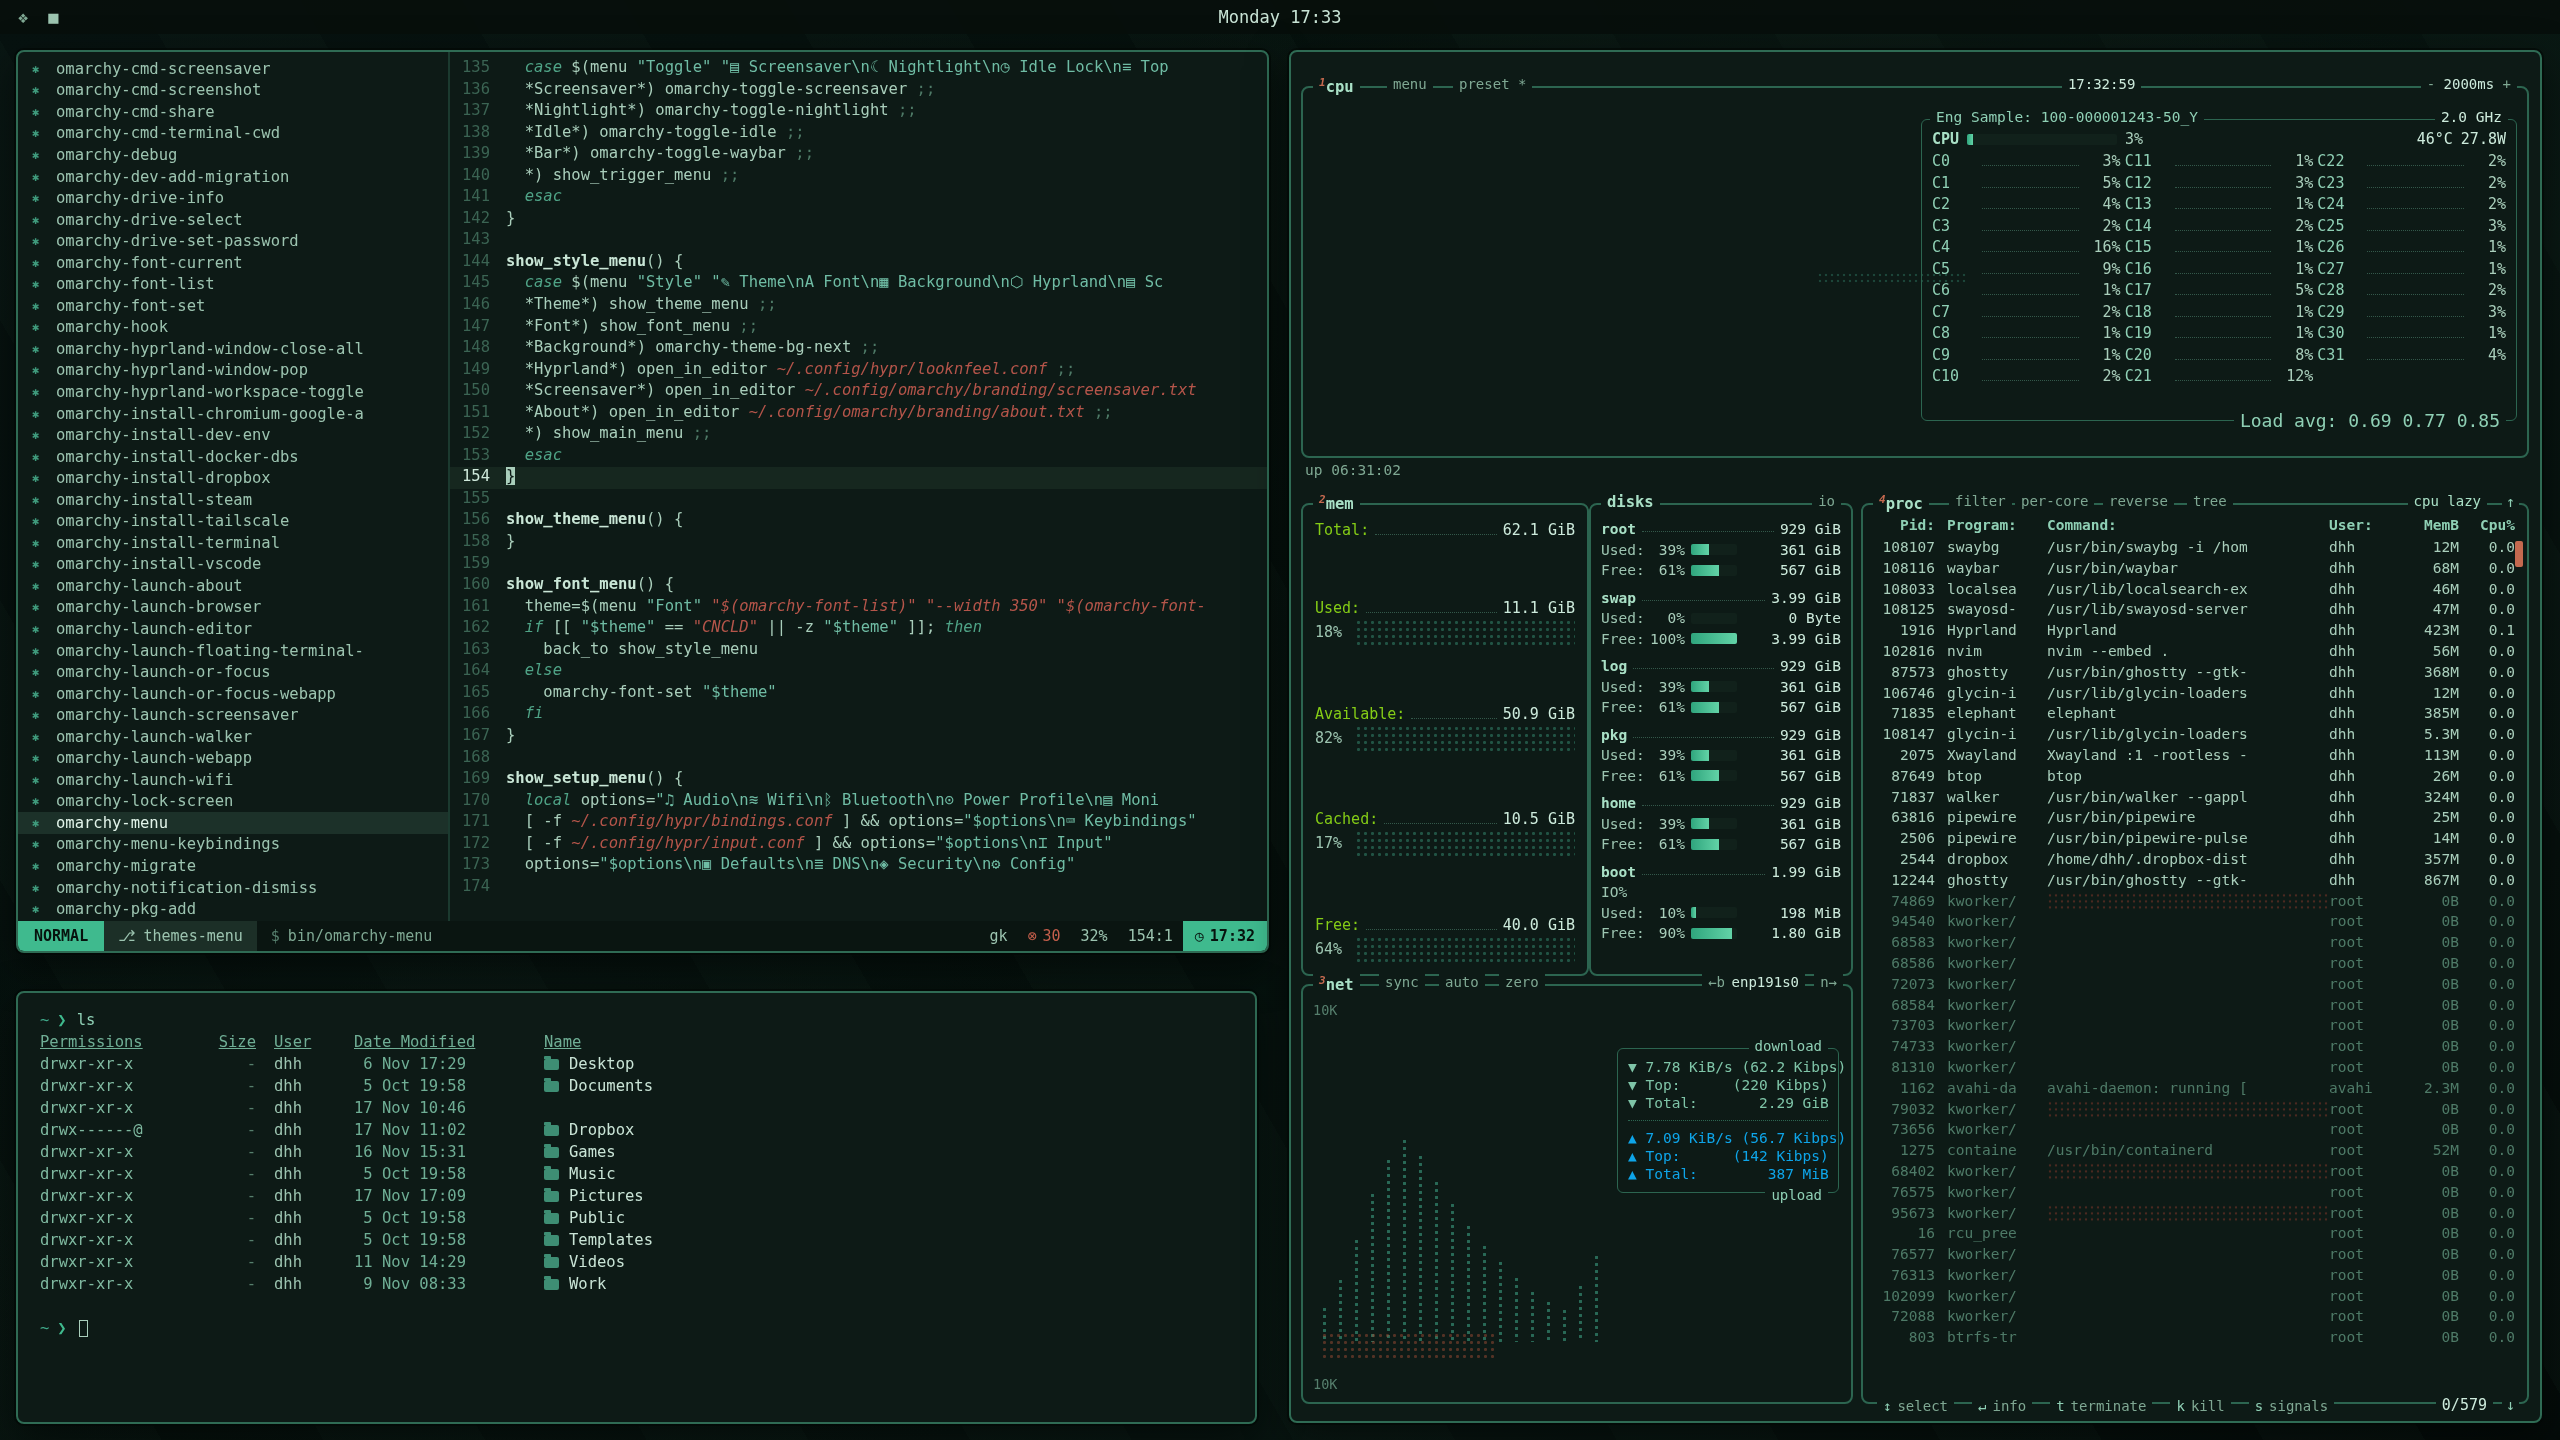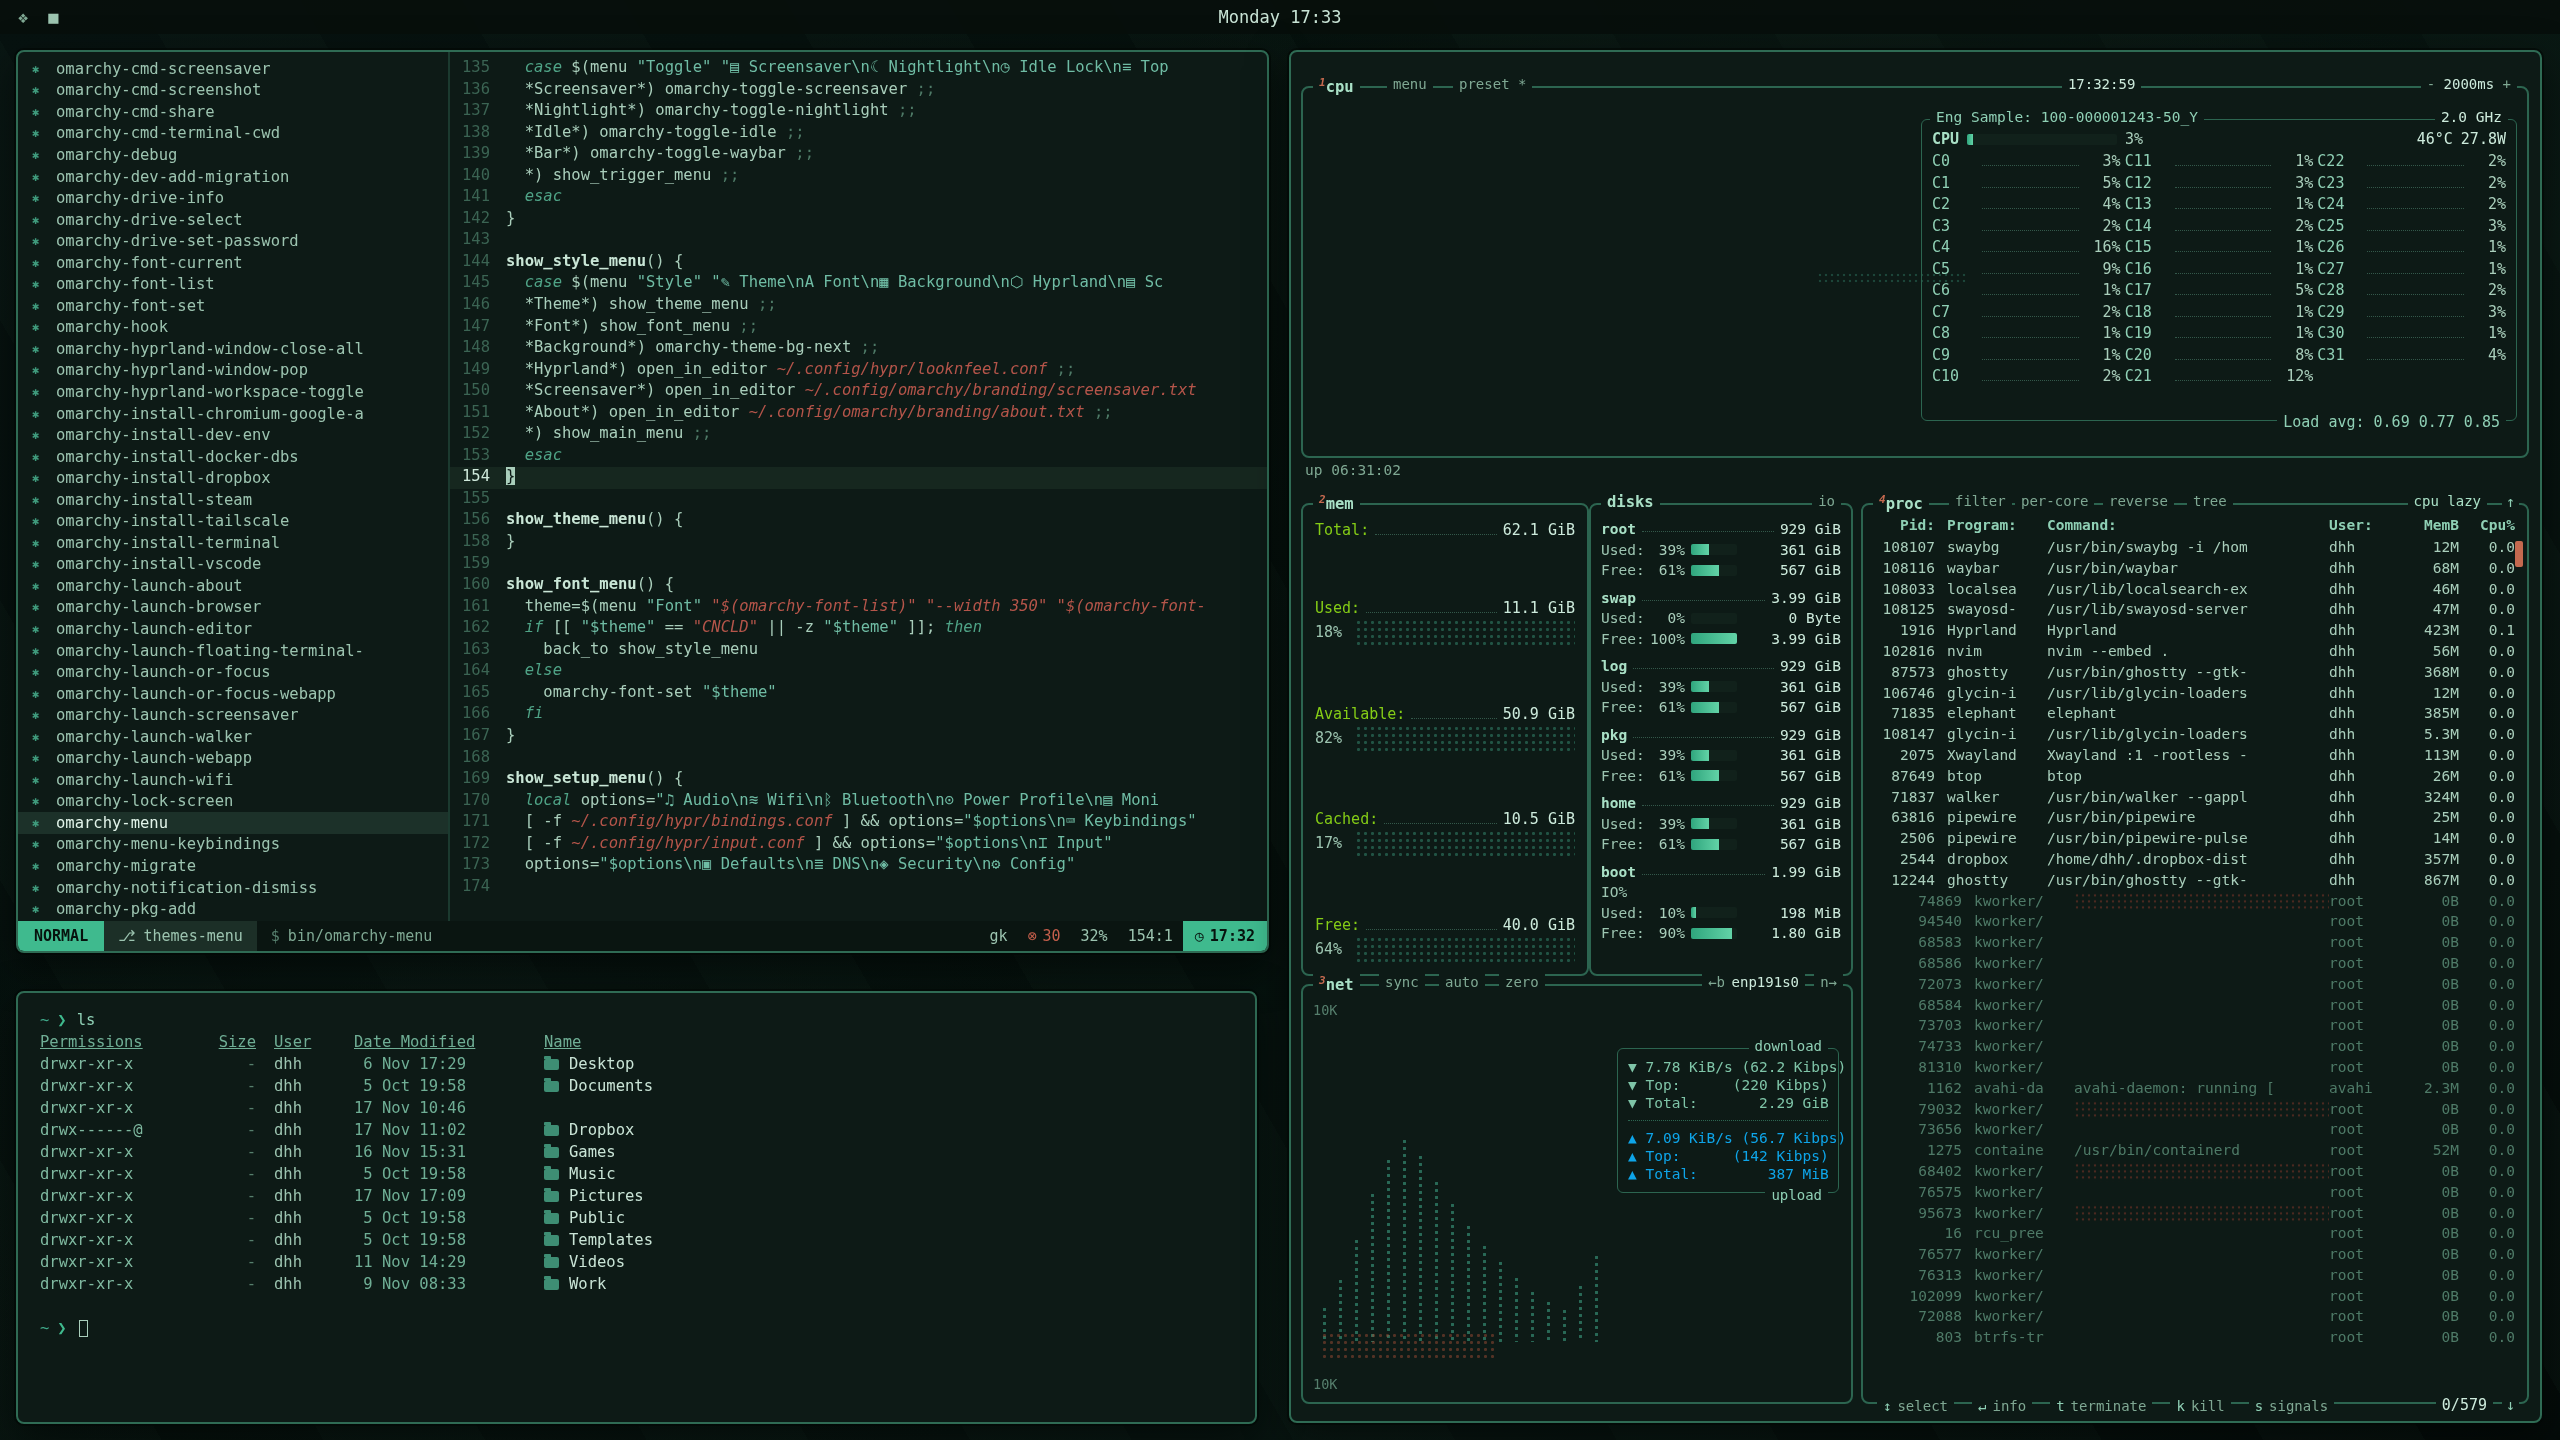--- a/index.html
+++ b/index.html
@@ -89,21 +89,21 @@
   .meter.big{width:150px;flex:none;}
   .meter.small{width:46px;flex:none;margin:0 6px;}
   .cpu-pct{color:#a9cebb;}
   .cpu-temp{margin-left:auto;color:#cdebdc;}
   .cpu-pow{color:#cdebdc;}
   .cores{display:grid;grid-auto-flow:column;grid-template-rows:repeat(11,21.5px);grid-template-columns:repeat(3,1fr);padding:4px 10px;column-gap:4px;}
   .core{display:flex;align-items:baseline;}
   .cname{color:#8fd0b5;width:44px;}
   .lead{flex:1;border-bottom:1px dotted #33584a;margin:0 6px 4px;height:10px;}
   .cpct{color:#a9cebb;min-width:36px;text-align:right;}
-  .load{position:absolute;bottom:-11px;right:10px;background:var(--win);padding:0 6px;color:#8fd0b5;font-size:15px;}
+  .load{position:absolute;bottom:-11px;right:10px;background:var(--win);padding:0 6px;color:#8fd0b5;font-size:18px;}
   .uptime{position:absolute;left:14px;top:410px;color:#7fa893;font-size:14.5px;}
   .bx-mem{left:10px;top:451px;width:288px;height:473px;}
   .mem-body{display:flex;flex-direction:column;justify-content:space-between;height:100%;padding:16px 12px 12px;}
   .mrow{display:flex;align-items:baseline;}
   .mlabel{color:#84cc16;}
   .mval{color:#cdebdc;}
   .mpct-row{align-items:center;margin-top:2px;}
   .mpct{color:#9cc4b0;min-width:40px;}
   .mstrip{flex:1;height:26px;border-radius:2px;
     background-image:radial-gradient(circle, rgba(63,169,138,.4) 1.3px, rgba(0,0,0,0) 1.7px);background-size:7px 7px;}
@@ -139,21 +139,21 @@
   .ndiv{border-top:1px dotted #2c6550;margin:7px 0;}
   .bx-proc{left:570px;top:451px;width:668px;height:901px;}
   .proc-head{display:flex;padding:12px 12px 4px;color:#8fd0b5;font-size:14.5px;font-weight:bold;}
   .p-pid{width:72px;text-align:right;padding-right:12px;flex:none;}
   .p-prog{width:100px;flex:none;}
   .p-cmd{flex:1;overflow:hidden;white-space:nowrap;}
   .p-user{width:66px;flex:none;}
   .p-mem{width:64px;text-align:right;flex:none;}
   .p-cpu{width:56px;text-align:right;flex:none;}
   .prow{display:flex;padding:0 12px;height:20.8px;line-height:20.8px;font-size:14.5px;color:#a9cebb;}
-  .prow.dim{color:#4e7a67;margin-left:27px;}
+  .prow.dim{color:#4e7a67;}
   .prow.ghostrow .p-cmd{background-image:radial-gradient(circle, rgba(150,60,45,.45) 1.2px, rgba(0,0,0,0) 1.6px);
     background-size:6px 6px;background-repeat:repeat;background-position:left center;}
   .thumb{position:absolute;top:36px;right:4px;width:8px;height:26px;background:#c4694f;border-radius:2px;}
   .scroll-up{position:absolute;top:-12px;right:8px;background:var(--win);color:#8fd0b5;padding:0 4px;}
   .scroll-down{position:absolute;bottom:-12px;right:8px;background:var(--win);color:#8fd0b5;padding:0 4px;}
   .proc-foot{position:absolute;bottom:-12px;left:14px;right:40px;display:flex;gap:18px;font-size:14px;color:#7fa893;}
   .pf-item{background:var(--win);padding:0 6px;display:flex;gap:6px;}
   .pf-key{color:#8fd0b5;}
   .pf-count{margin-left:auto;background:var(--win);padding:0 6px;color:#cdebdc;}
 </style>

